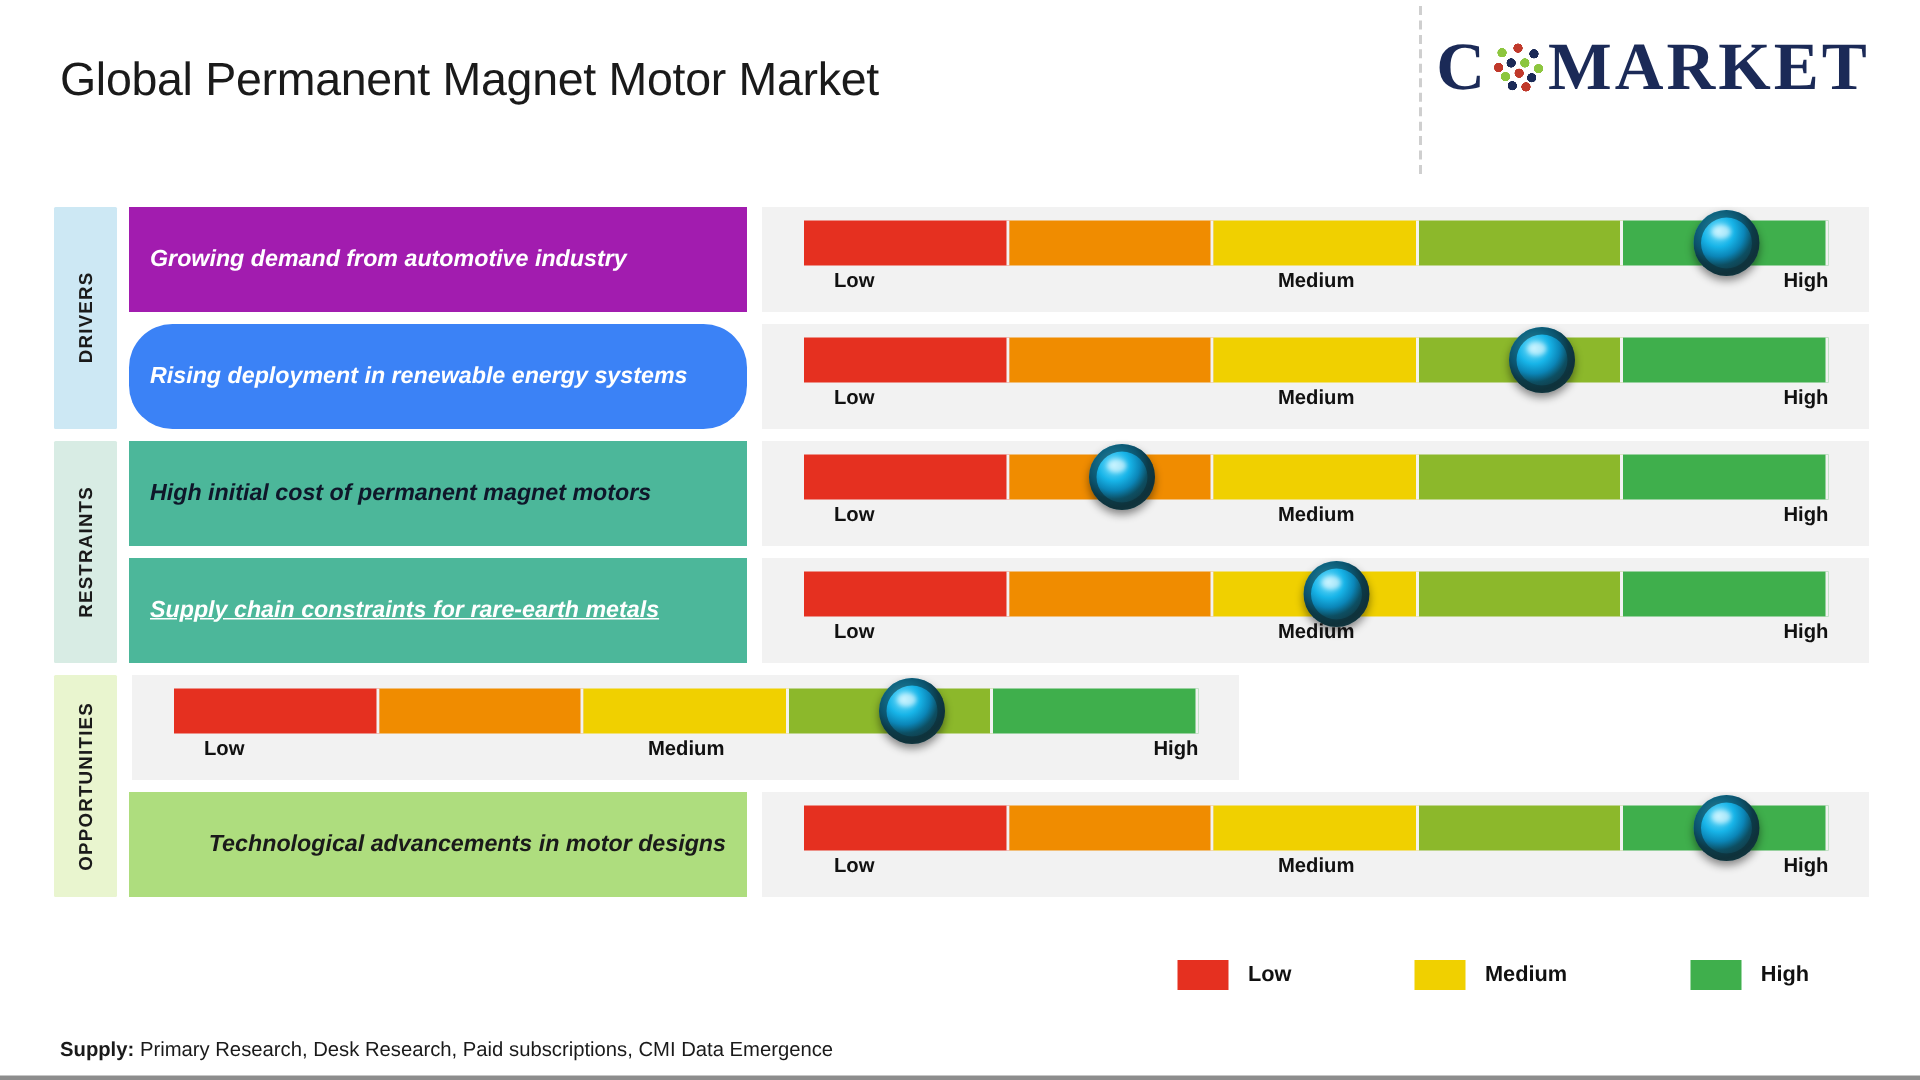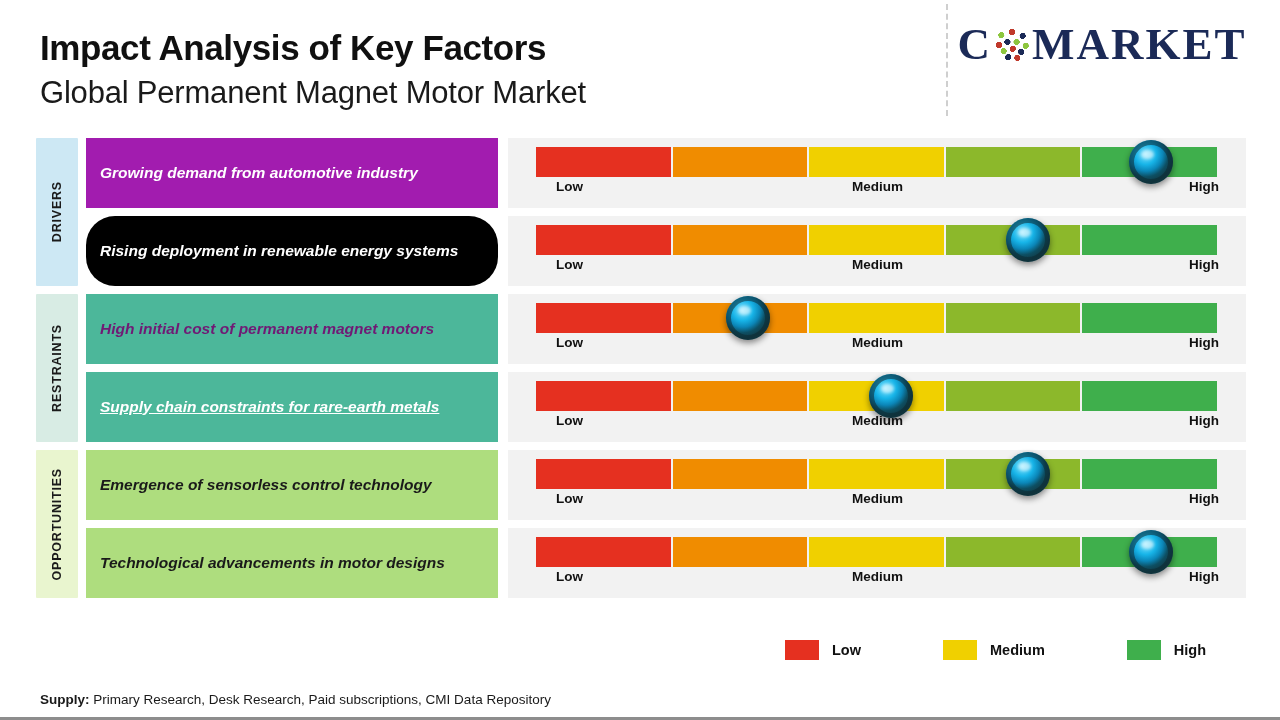--- a/index.html
+++ b/index.html
@@ -283,21 +283,20 @@
   }
   .source b { font-weight: bold; }
 </style>
 </head>
 <body>
 
 <div id="page">
 
   <div class="header">
     <div class="title-block">
-      <div class="title-main">Impact Analysis of Key Factors</div>
       <div class="title-sub">Global Permanent Magnet Motor Market</div>
     </div>
 
     <div class="divider-dash"></div>
 
     <div class="logo">
       <div class="logo-top">
         <span>C</span>
         <span class="logo-globe"></span>
         <span>MARKET</span>
@@ -328,21 +327,21 @@
             </div>
             <div class="scale">
               <span class="s-low">Low</span>
               <span class="s-med">Medium</span>
               <span class="s-high">High</span>
             </div>
           </div>
         </div>
 
         <div class="row">
-          <div class="factor" style="background:#000000;color:#ffffff;border-radius:29px;">
+          <div class="factor" style="background:#3b82f6;color:#ffffff;border-radius:29px;">
             <span>Rising deployment in renewable energy systems</span>
           </div>
           <div class="gauge-wrap">
             <div class="gauge-bar">
               <div class="seg" style="background:#E53020;"></div>
               <div class="seg" style="background:#F08C00;"></div>
               <div class="seg" style="background:#F0D000;"></div>
               <div class="seg" style="background:#8CB82B;"></div>
               <div class="seg" style="background:#3FAF4C;"></div>
               <div class="knob" style="left:72%;"></div>
@@ -358,21 +357,21 @@
       </div>
     </div>
 
     <div class="group">
       <div class="cat-label" style="background:#d8ece4;">
         <span>RESTRAINTS</span>
       </div>
       <div class="group-rows">
 
         <div class="row">
-          <div class="factor" style="background:#4cb79a;color:#701a75;font-style:italic;">
+          <div class="factor" style="background:#4cb79a;color:#0f172a;font-style:italic;">
             <span>High initial cost of permanent magnet motors</span>
           </div>
           <div class="gauge-wrap">
             <div class="gauge-bar">
               <div class="seg" style="background:#E53020;"></div>
               <div class="seg" style="background:#F08C00;"></div>
               <div class="seg" style="background:#F0D000;"></div>
               <div class="seg" style="background:#8CB82B;"></div>
               <div class="seg" style="background:#3FAF4C;"></div>
               <div class="knob" style="left:31%;"></div>
@@ -409,42 +408,39 @@
       </div>
     </div>
 
     <div class="group">
       <div class="cat-label" style="background:#e9f5cf;">
         <span>OPPORTUNITIES</span>
       </div>
       <div class="group-rows">
 
         <div class="row">
-          <div class="factor" style="background:#aedd7e;color:#1a1a1a;">
-            <span>Emergence of sensorless control technology</span>
-          </div>
           <div class="gauge-wrap">
             <div class="gauge-bar">
               <div class="seg" style="background:#E53020;"></div>
               <div class="seg" style="background:#F08C00;"></div>
               <div class="seg" style="background:#F0D000;"></div>
               <div class="seg" style="background:#8CB82B;"></div>
               <div class="seg" style="background:#3FAF4C;"></div>
               <div class="knob" style="left:72%;"></div>
             </div>
             <div class="scale">
               <span class="s-low">Low</span>
               <span class="s-med">Medium</span>
               <span class="s-high">High</span>
             </div>
           </div>
         </div>
 
         <div class="row">
-          <div class="factor" style="background:#aedd7e;color:#1a1a1a;">
+          <div class="factor" style="background:#aedd7e;color:#1a1a1a;justify-content:flex-end;">
             <span>Technological advancements in motor designs</span>
           </div>
           <div class="gauge-wrap">
             <div class="gauge-bar">
               <div class="seg" style="background:#E53020;"></div>
               <div class="seg" style="background:#F08C00;"></div>
               <div class="seg" style="background:#F0D000;"></div>
               <div class="seg" style="background:#8CB82B;"></div>
               <div class="seg" style="background:#3FAF4C;"></div>
               <div class="knob" style="left:90%;"></div>
@@ -471,16 +467,16 @@
       <span class="legend-swatch" style="background:#F0D000;"></span>
       <span class="legend-label">Medium</span>
     </div>
     <div class="legend-item">
       <span class="legend-swatch" style="background:#3FAF4C;"></span>
       <span class="legend-label">High</span>
     </div>
   </div>
 
   <div class="source">
-    <b>Supply:</b><span> Primary Research, Desk Research, Paid subscriptions, CMI Data Repository</span>
+    <b>Supply:</b><span> Primary Research, Desk Research, Paid subscriptions, CMI Data Emergence</span>
   </div>
 
 </div>
 
 </body></html>

